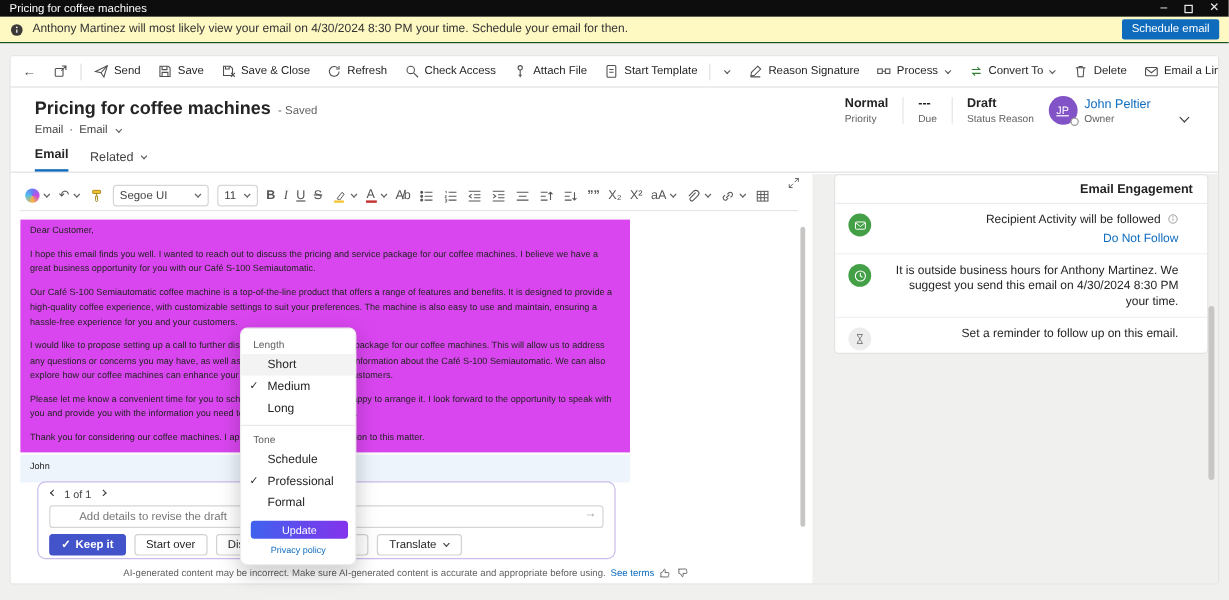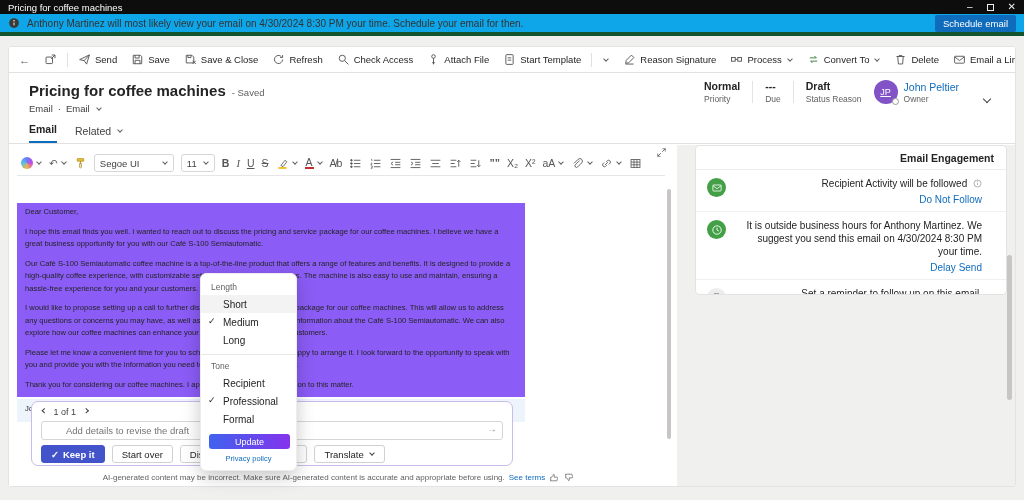--- a/index.html
+++ b/index.html
@@ -9,22 +9,22 @@
 
   
   .titlebar { position:absolute; left:0; top:0; width:1024px; height:14px; background:#0d0d0d; color:#fff;
               display:flex; align-items:center; font-size:9.5px; padding:0 8px; }
   .titlebar .t { flex:1; }
   .winctl { display:flex; gap:14px; align-items:center; font-size:10px; color:#eee; }
   .winctl span { cursor:default; line-height:10px; }
   .winctl .maxi { display:inline-block; width:7px; height:7px; border:1px solid #eee; }
 
   
-  .notif { position:absolute; left:0; top:14px; width:1024px; height:22px; background:#0ea5e9;
-           display:flex; align-items:center; padding:0 8px; font-size:10px; color:#333; border-bottom:4px solid #14532d;}
+  .notif { position:absolute; left:0; top:14px; width:1024px; height:22px; background:#fef9c3;
+           display:flex; align-items:center; padding:0 8px; font-size:10px; color:#333; border-bottom:1px solid #14532d;}
   .notif .txt { margin-left:7px; flex:1; }
   .sched-btn { background:#0f6cbd; color:#fff; font-size:9.5px; border:none; border-radius:2px;
                padding:3px 8px; cursor:pointer; }
 
   
   .card { position:absolute; left:8px; top:46px; width:1008px; height:441px; background:#fff;
           border:1px solid #e4e3e1; border-radius:3px; }
 
   
   .cmdbar { position:absolute; left:0; top:0; width:1006px; height:26px; display:flex; align-items:center;
@@ -78,21 +78,21 @@
   .fbtn .g.un { text-decoration:underline; }
   .fbtn .g.st { text-decoration:line-through; }
   .copilot-dot { width:12px; height:12px; border-radius:50%;
                  background:conic-gradient(#6a7bf7,#c64ae3,#f5b341,#51c2e8,#6a7bf7); }
   .selbox { display:flex; align-items:center; justify-content:space-between; border:1px solid #d6d6d6; border-radius:3px;
             height:18px; padding:0 5px; font-size:9.5px; color:#424242; cursor:pointer; flex-shrink:0;}
   .fontcolor { font-size:10.5px; line-height:10px; border-bottom:2px solid #c23030; padding:0 1px; }
 
   
   .ebody { position:absolute; left:8px; top:38px; width:508px; }
-  .hl-lav { background:#8b5cf6; padding:3px 8px 6px 8px;margin-top:20px; }
+  .hl-lav { background:#d946ef; padding:3px 8px 6px 8px; }
   .hl-blue { background:#edf4fc; padding:4px 8px 6px 8px; margin-top:2px; }
   .ebody p { font-size:7.6px; line-height:12.5px; color:#242424; margin-bottom:7px; }
   .hl-blue p { margin-bottom:6px; }
   .escroll { position:absolute; right:6px; top:44px; width:4px; height:250px; border-radius:2px; background:#c8c6c4; cursor:pointer;}
 
   
   .cop-card { position:absolute; left:22px; top:256px; width:482px; height:65px; background:#fff;
               border:1px solid #c9bbea; border-radius:7px; padding:3px 9px; }
   .pagin { display:flex; align-items:center; gap:6px; font-size:9px; color:#424242; height:13px; }
   .pagin .chev { width:3.5px; height:3.5px; border-color:#424242; cursor:pointer; }
@@ -552,21 +552,20 @@
           </div>
 
           <div class="gitem">
             <span class="gicon green">
               <svg viewBox="0 0 16 16" fill="none" stroke="#fff" stroke-width="1.2" style="width:12px;height:12px">
                 <circle cx="8" cy="8" r="5.6"></circle>
                   <path d="M8 4.8V8l2.4 1.5"></path>
               </svg>
             </span>
             <div class="gtext">It is outside business hours for Anthony Martinez. We suggest you send this email on 4/30/2024 8:30 PM your time.</div>
-            <div class="glink">Delay Send</div>
           </div>
 
           <div class="gitem">
             <span class="gicon gray">
               <svg viewBox="0 0 16 16" fill="none" stroke="#757575" stroke-width="1.1" style="width:11px;height:11px">
                 <path d="M4.5 2.5h7M4.5 13.5h7M5.2 2.5c0 3.2 2.8 3.6 2.8 5.5 0 1.9-2.8 2.3-2.8 5.5M10.8 2.5c0 3.2-2.8 3.6-2.8 5.5 0 1.9 2.8 2.3 2.8 5.5"></path>
               </svg>
             </span>
             <div class="gtext">Set a reminder to follow up on this email.</div>
 
@@ -585,21 +584,21 @@
     <div class="mitem">
       <span class="check">✓</span>
       <span>Medium</span>
     </div>
     <div class="mitem">
       <span>Long</span>
     </div>
     <div class="mdiv"></div>
     <div class="mlabel">Tone</div>
     <div class="mitem">
-      <span>Recipient</span>
+      <span>Schedule</span>
     </div>
     <div class="mitem">
       <span class="check">✓</span>
       <span>Professional</span>
     </div>
     <div class="mitem">
       <span>Formal</span>
     </div>
     <button class="update-btn">Update</button>
     <div class="privacy">Privacy policy</div>

